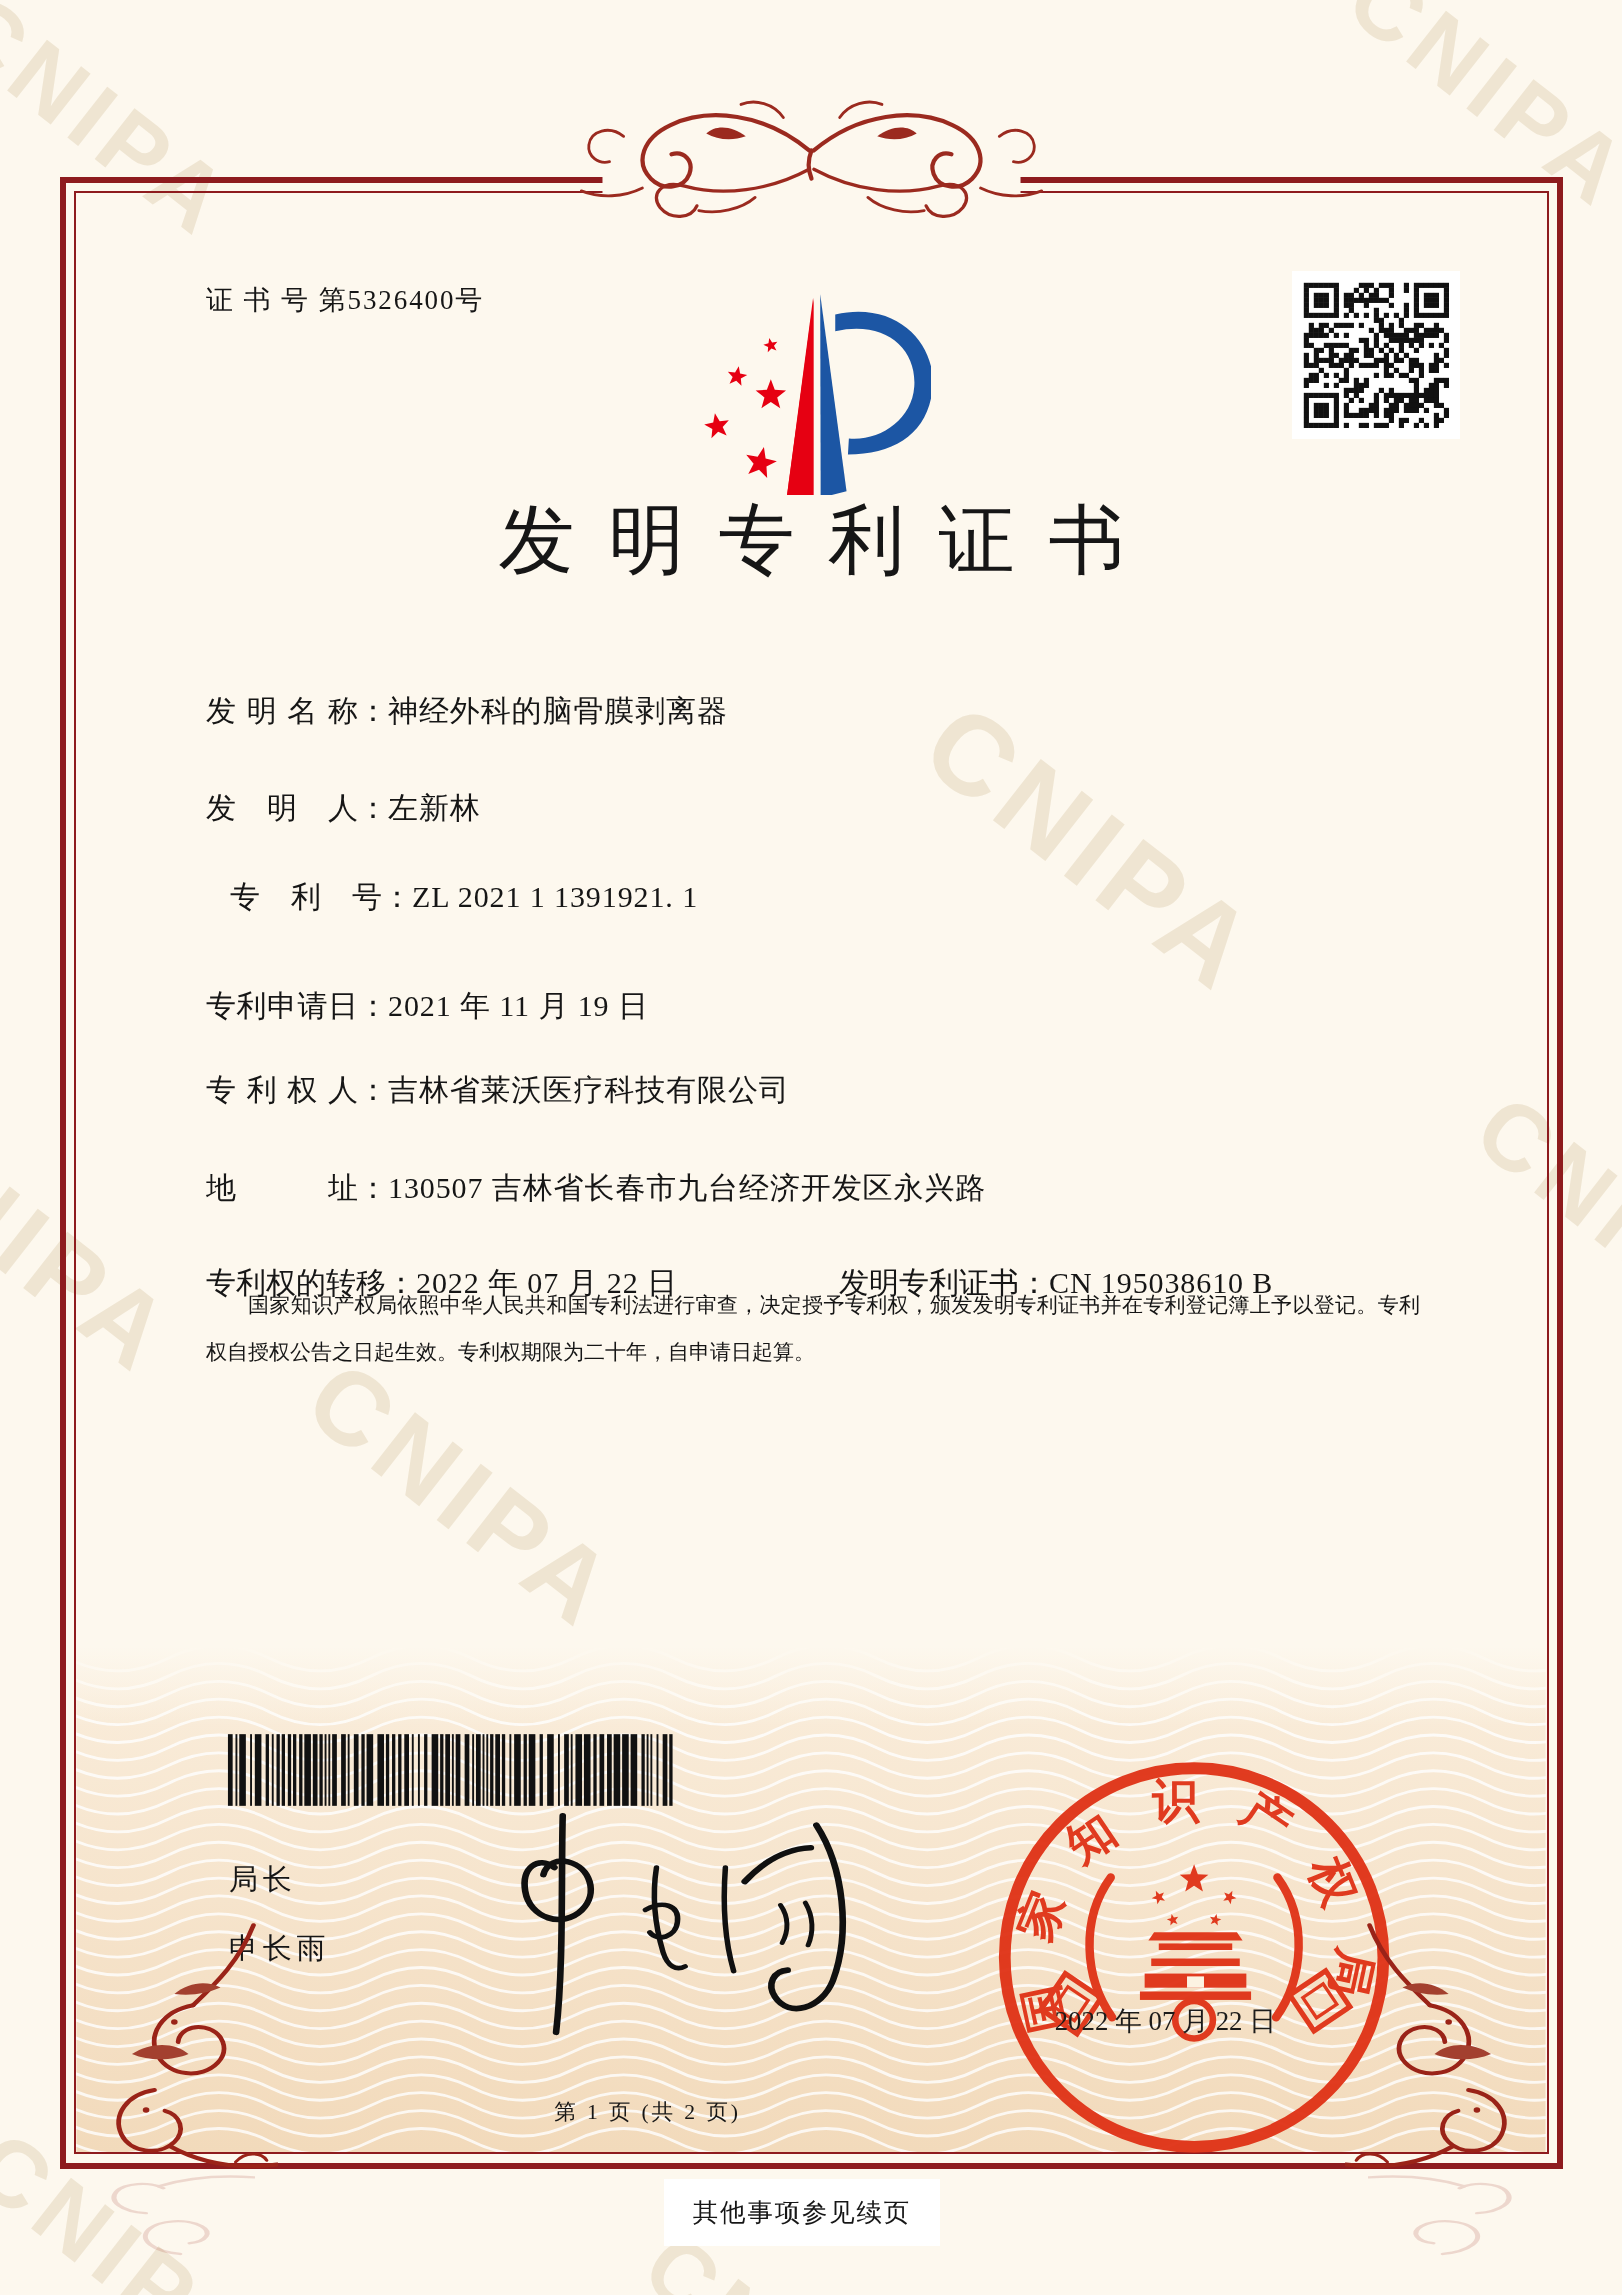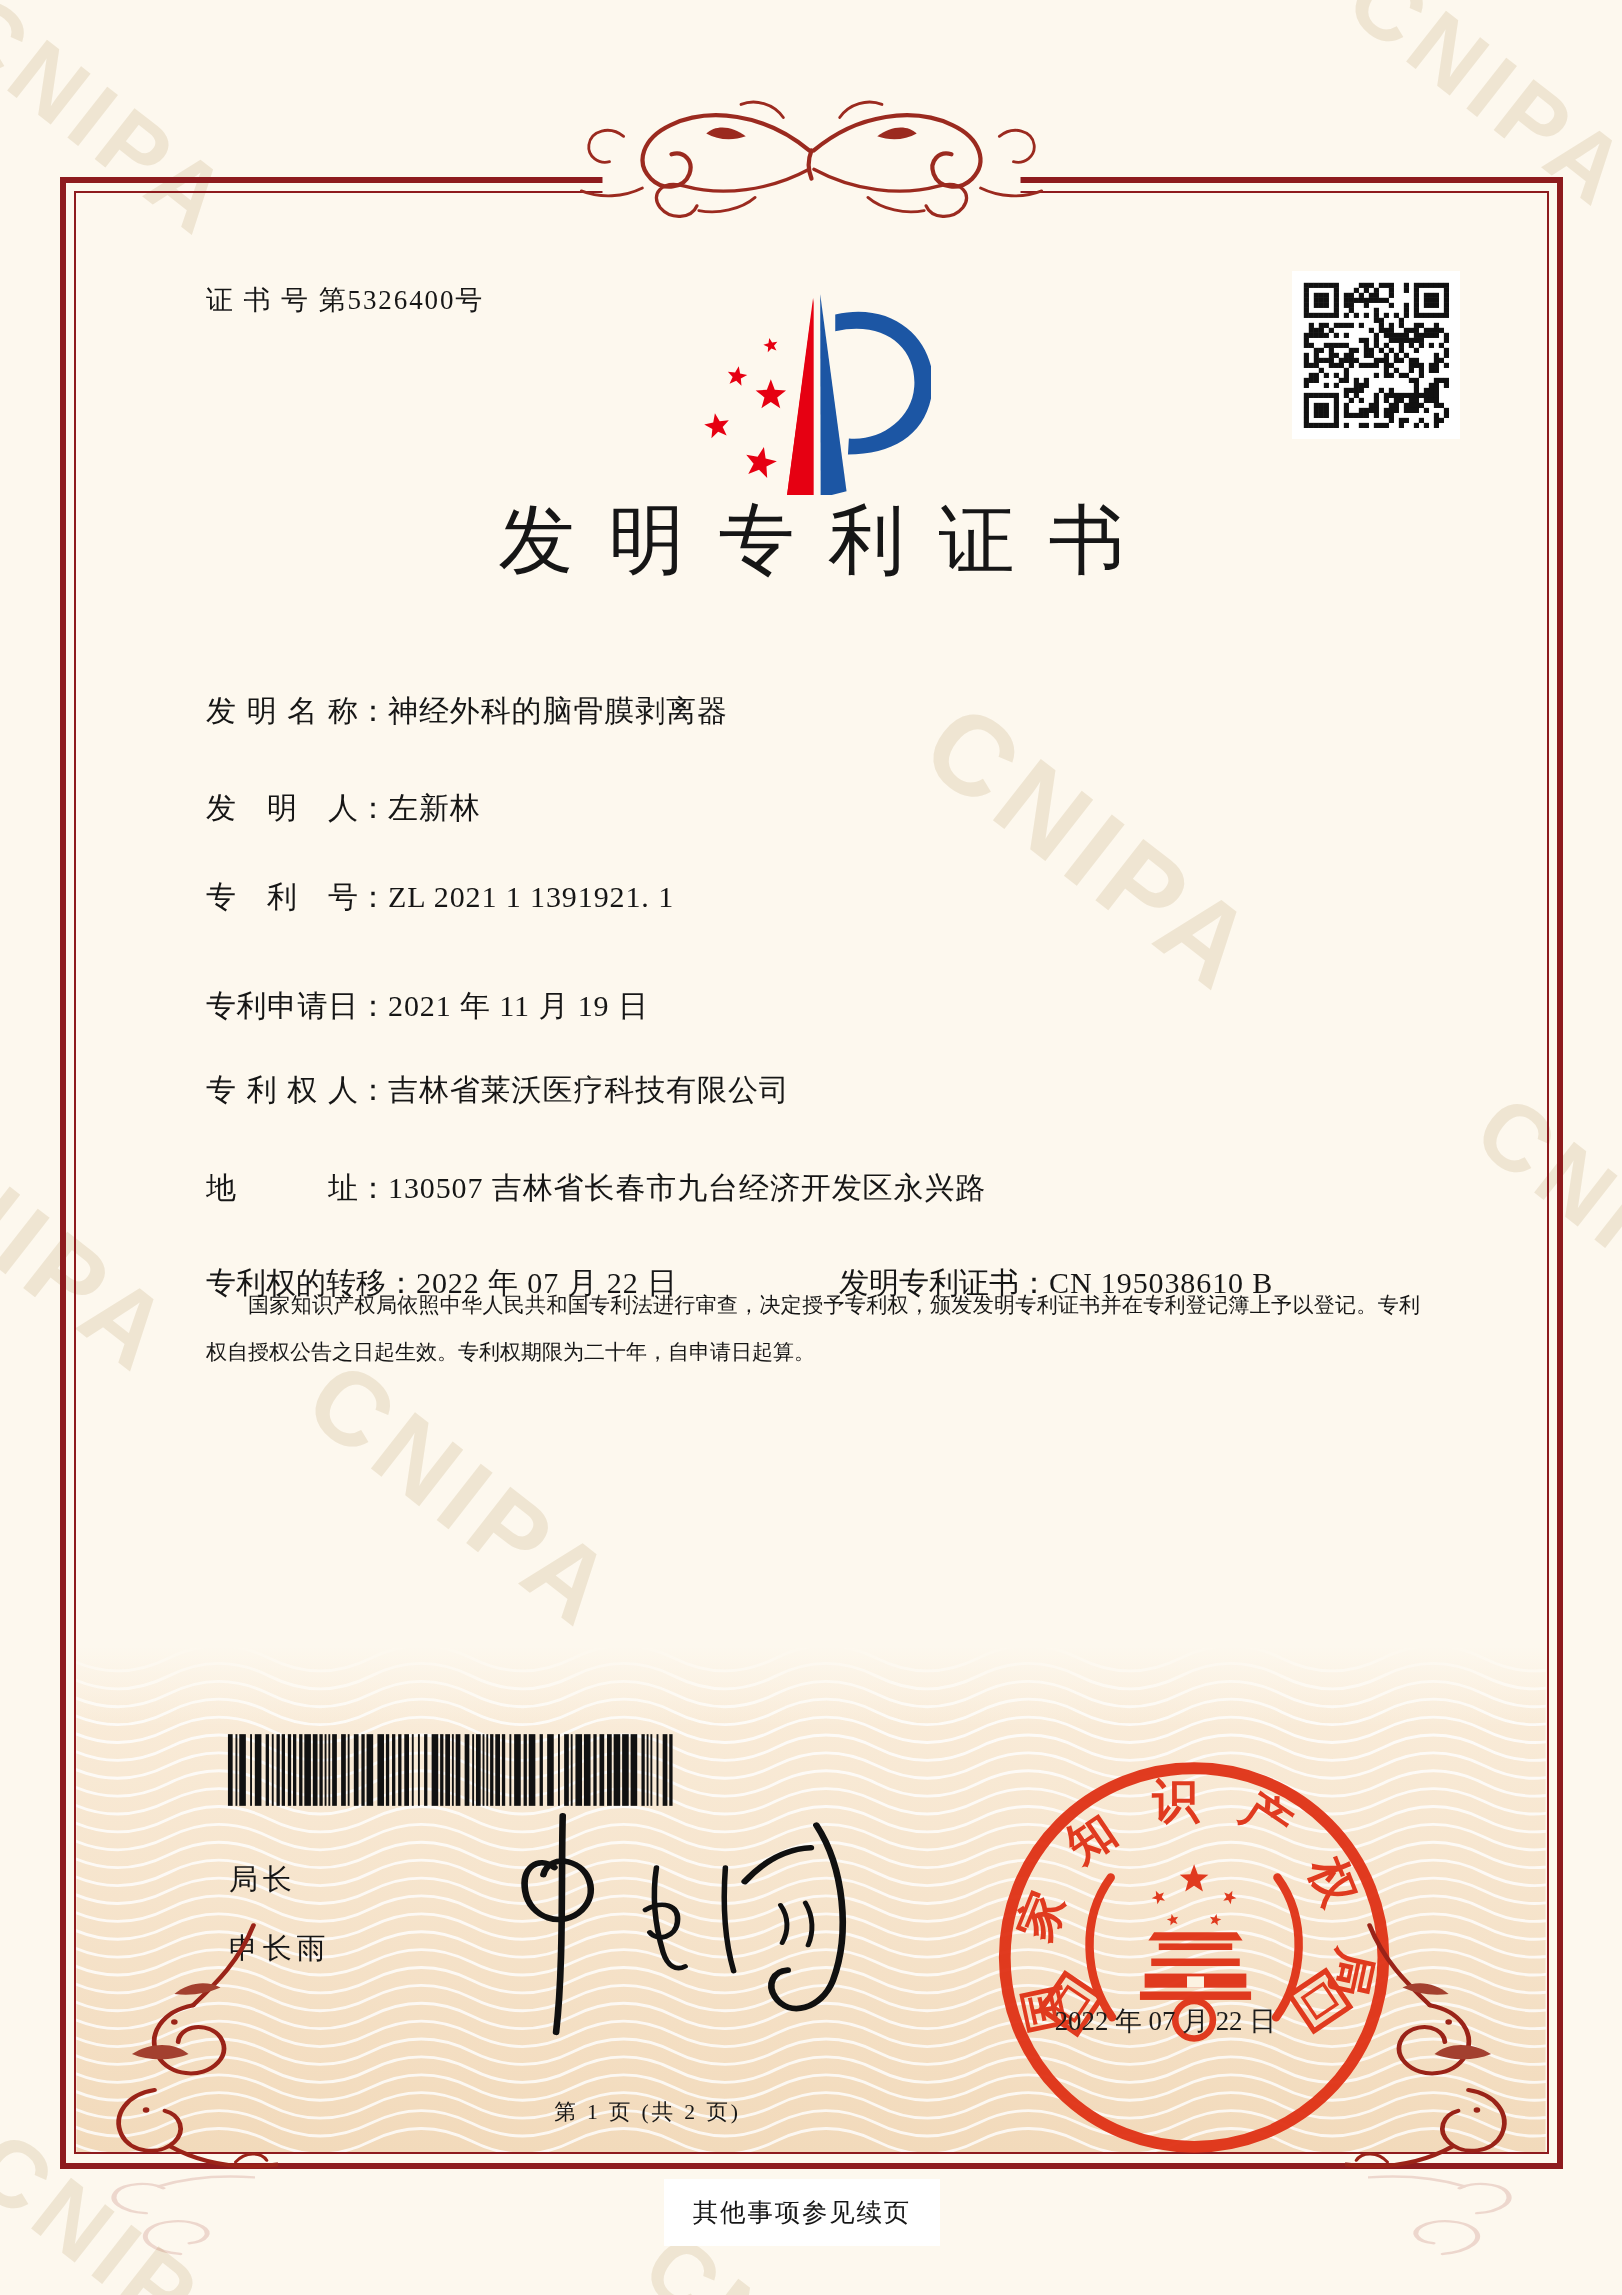--- a/index.html
+++ b/index.html
@@ -632,21 +632,21 @@
 </svg>
 
 <div class="abs title">发明专利证书</div>
 
 <div class="abs frow" style="top:691px;">
   <span class="flabel">发明名称</span><span>：</span><span class="fvalue">神经外科的脑骨膜剥离器</span>
 </div>
 <div class="abs frow" style="top:788px;">
   <span class="flabel">发明人</span><span>：</span><span class="fvalue">左新林</span>
 </div>
-<div class="abs frow" style="top:877px;">
+<div class="abs frow" style="top:877px;margin-left:24px;">
   <span class="flabel">专利号</span><span>：</span><span class="fvalue">ZL 2021 1 1391921. 1</span>
 </div>
 <div class="abs frow" style="top:973px;margin-top:13px;">
   <span class="flabel">专利申请日</span><span>：</span><span class="fvalue">2021 年 11 月 19 日</span>
 </div>
 <div class="abs frow" style="top:1070px;">
   <span class="flabel">专利权人</span><span>：</span><span class="fvalue">吉林省莱沃医疗科技有限公司</span>
 </div>
 <div class="abs frow" style="top:1168px;">
   <span class="flabel">地址</span><span>：</span><span class="fvalue">130507 吉林省长春市九台经济开发区永兴路</span>

